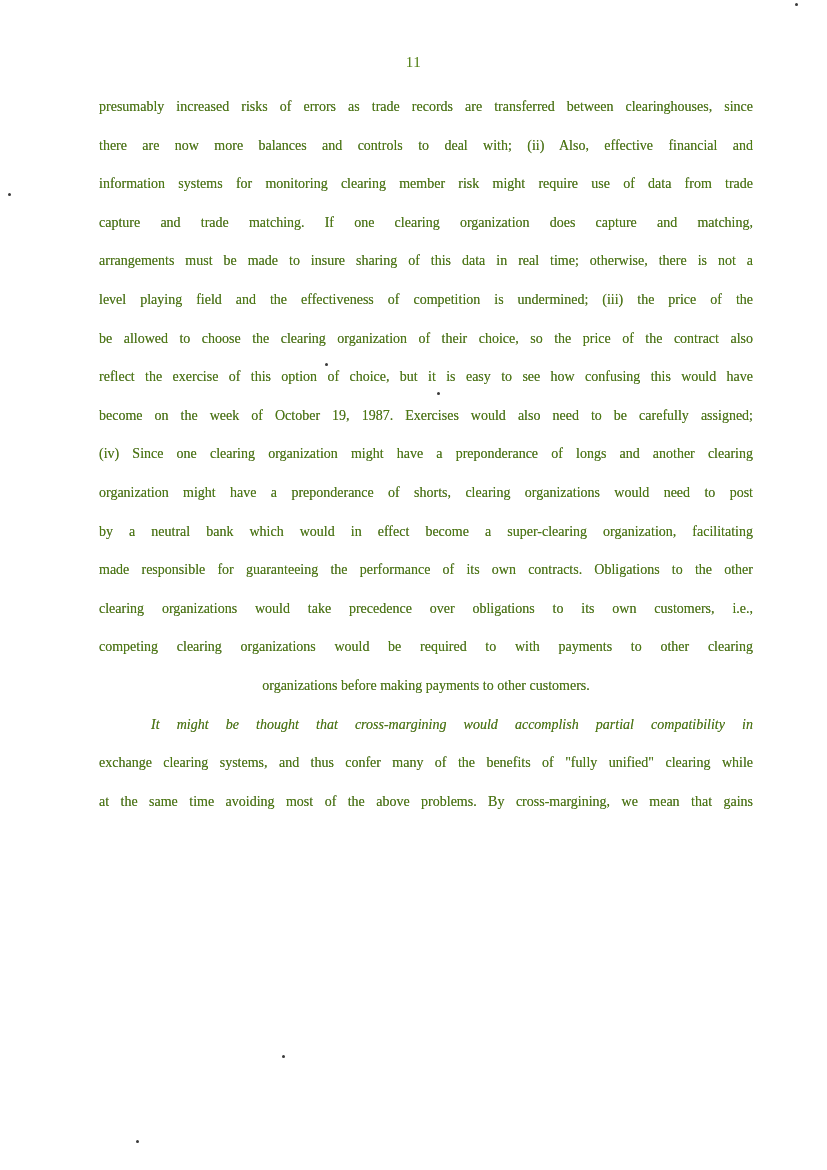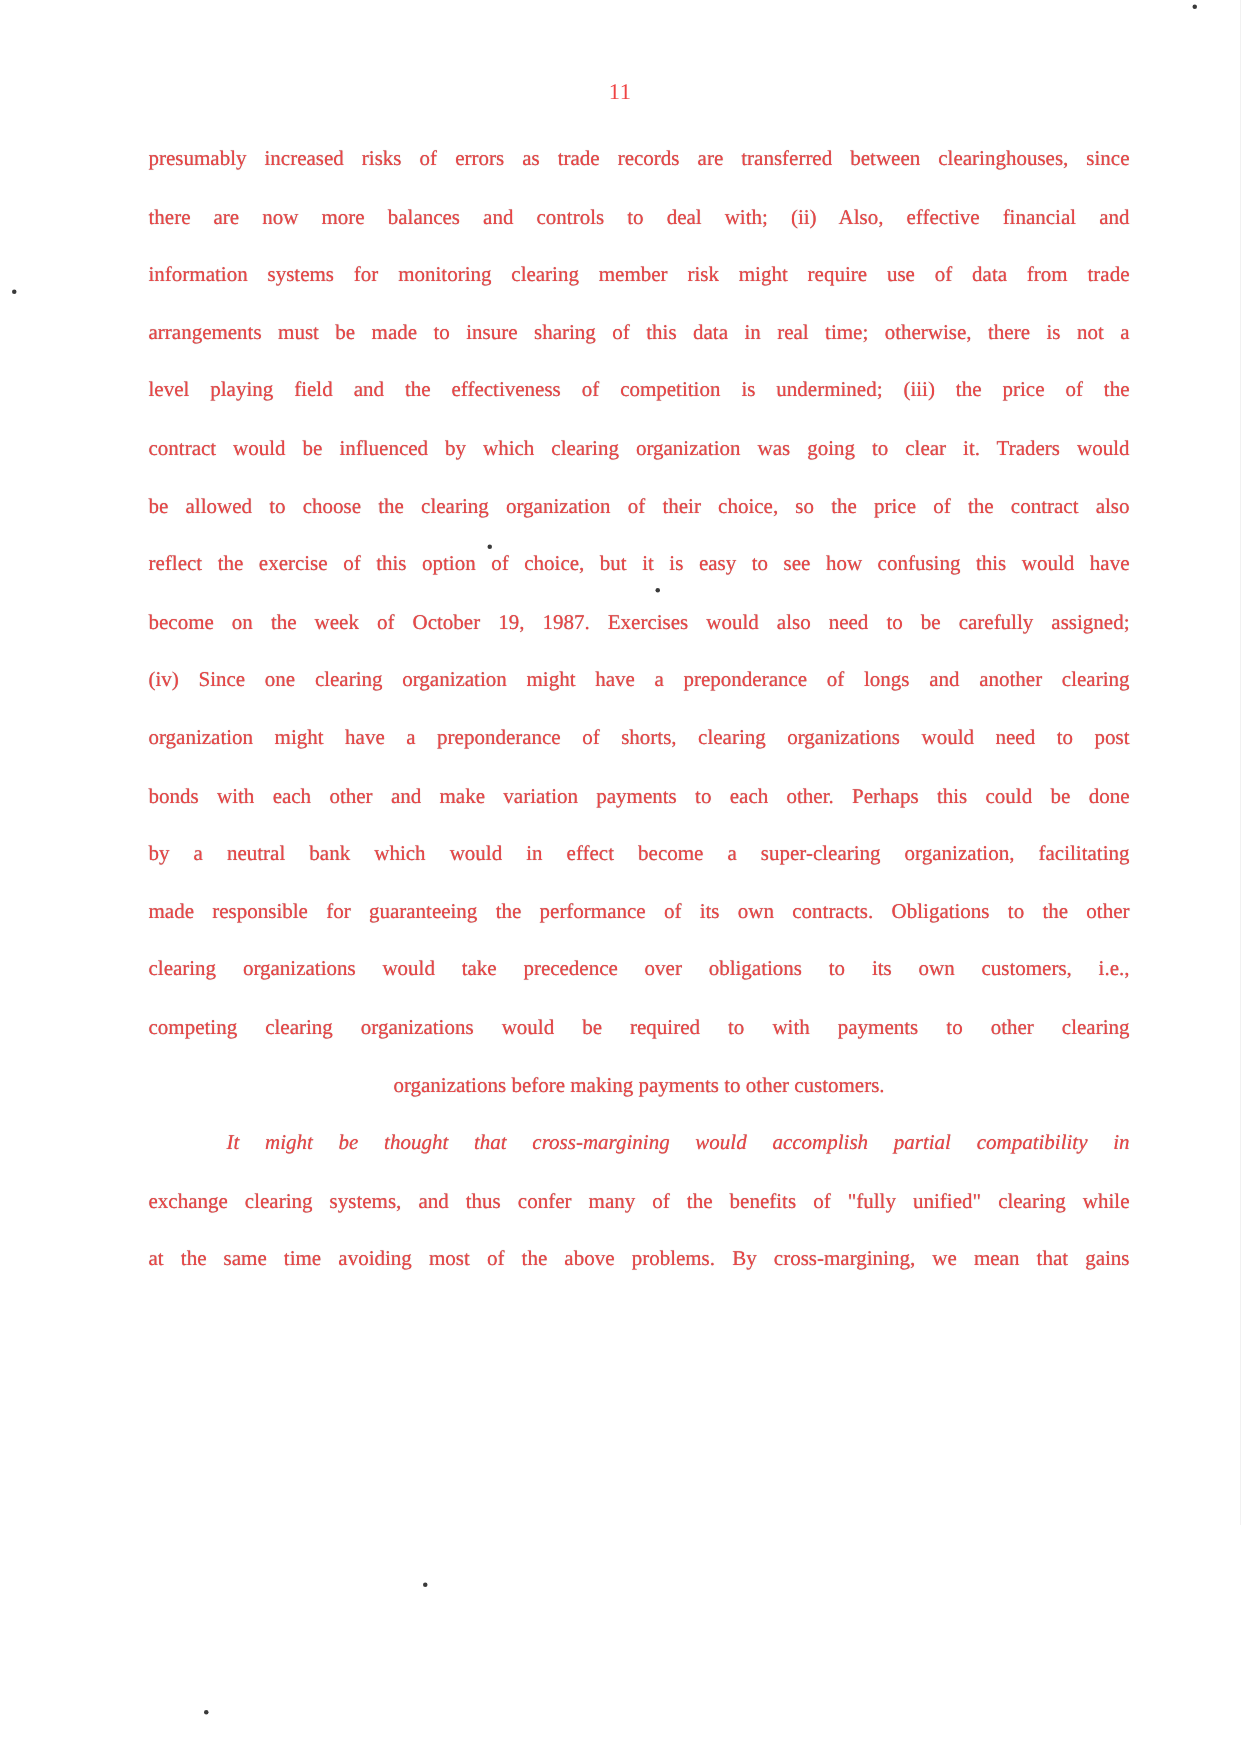--- a/index.html
+++ b/index.html
@@ -7,21 +7,21 @@
     padding: 0;
     background: #e8e8e8;
   }
   .page {
     position: relative;
     width: 827px;
     height: 1170px;
     background: #ffffff;
     overflow: hidden;
     font-family: "Liberation Serif", "DejaVu Serif", serif;
-    color: #ef4444;
+    color: #4d7c0f;
   }
   .page-number {
     position: absolute;
     top: 54px;
     left: 0;
     width: 827px;
     text-align: center;
     font-size: 15px;
     letter-spacing: 0.5px;
   }
@@ -55,29 +55,28 @@
 </style>
 </head>
 <body>
 
 <div class="page">
   <div class="page-number">11</div>
   <div class="text-block">
       <div class="text-line justified">presumably increased risks of errors as trade records are transferred between clearinghouses, since</div>
       <div class="text-line justified">there are now more balances and controls to deal with; (ii) Also, effective financial and</div>
       <div class="text-line justified">information systems for monitoring clearing member risk might require use of data from trade</div>
+      <div class="text-line justified">capture and trade matching.  If one clearing organization does capture and matching,</div>
       <div class="text-line justified">arrangements must be made to insure sharing of this data in real time; otherwise, there is not a</div>
       <div class="text-line justified">level playing field and the effectiveness of competition is undermined; (iii)  the price of the</div>
-      <div class="text-line justified">contract would be influenced by which clearing organization was going to clear it.  Traders would</div>
       <div class="text-line justified">be allowed to choose the clearing organization of their choice, so the price of the contract also</div>
       <div class="text-line justified">reflect the exercise of this option of choice, but it is easy to see how confusing this would have</div>
       <div class="text-line justified">become on the week of October 19, 1987. Exercises would also need to be carefully assigned;</div>
       <div class="text-line justified">(iv) Since one clearing organization might have a preponderance of longs and another clearing</div>
       <div class="text-line justified">organization might have a preponderance of shorts, clearing organizations would need to post</div>
-      <div class="text-line justified">bonds with each other and make variation payments to each other. Perhaps this could be done</div>
       <div class="text-line justified">by a neutral bank which would in effect become a super-clearing organization, facilitating</div>
       <div class="text-line justified">made responsible for guaranteeing the performance of its own contracts.  Obligations to the other</div>
       <div class="text-line justified">clearing organizations would take precedence over obligations to its own customers, i.e.,</div>
       <div class="text-line justified">competing clearing organizations would be required to with payments to other clearing</div>
       <div class="text-line left">organizations before making payments to other customers.</div>
       <div class="text-line justified" style="text-indent: 52px; font-style: italic;">It might be thought that cross-margining would accomplish partial compatibility in</div>
       <div class="text-line justified">exchange clearing systems, and thus confer many of the benefits of "fully unified" clearing while</div>
       <div class="text-line justified">at the same time avoiding most of the above problems. By cross-margining, we mean that gains</div>
     </div>
 <div class="speck" style="left: 795px; top: 3px;"></div>

